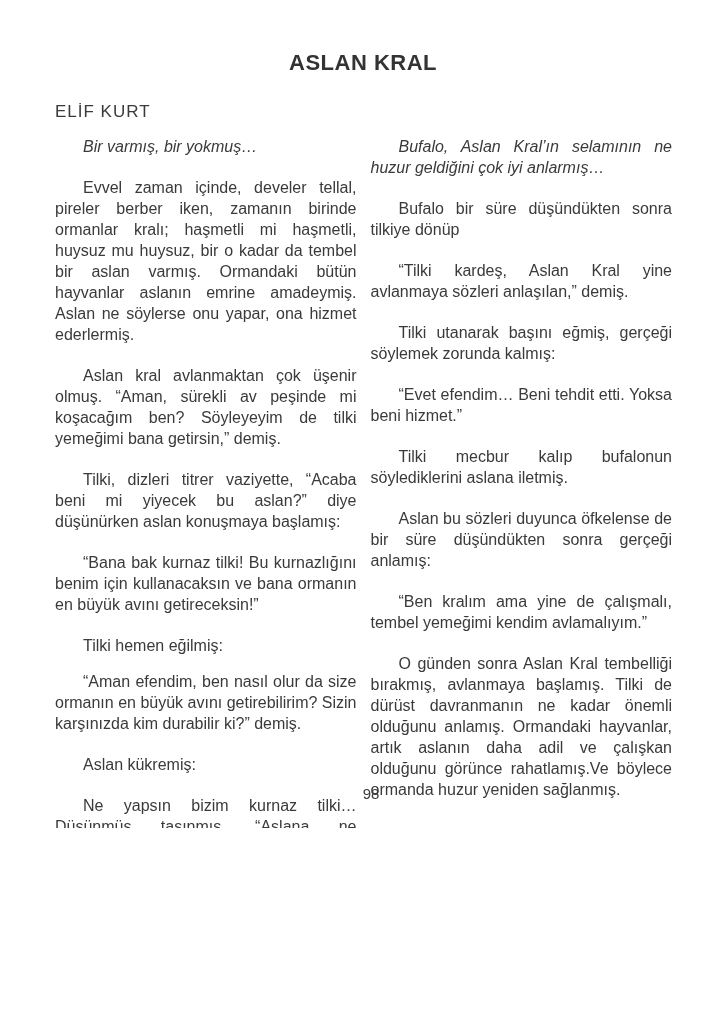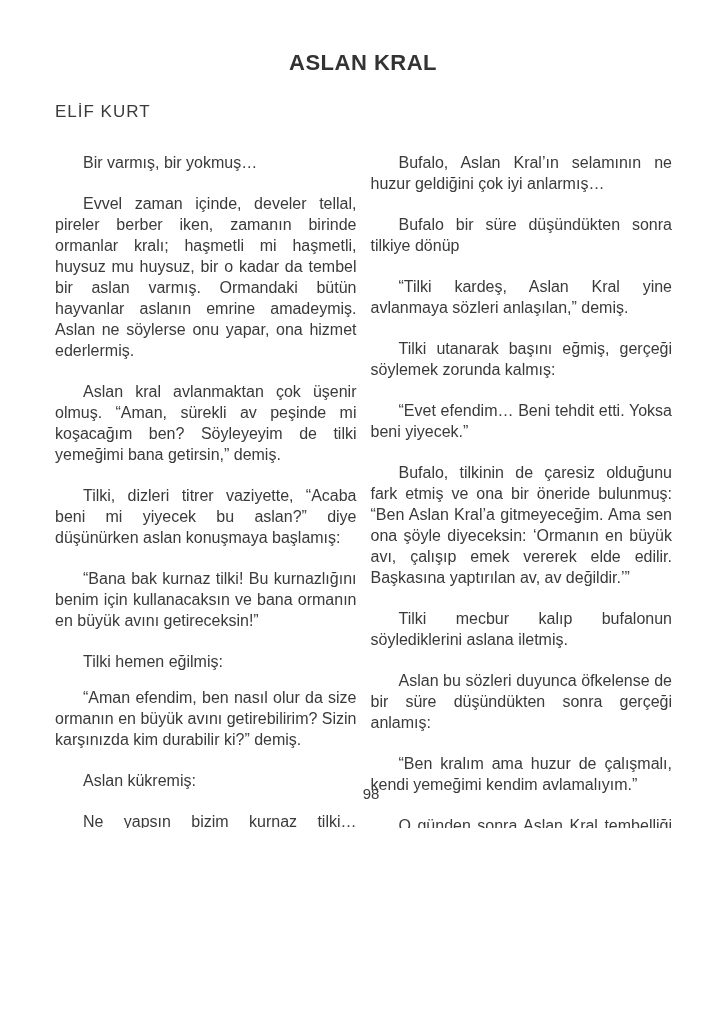--- a/index.html
+++ b/index.html
@@ -43,21 +43,22 @@
   .col p {
     margin: 20px 0 0 0;
     font-size: 16px;
     line-height: 21px;
     text-align: justify;
     text-indent: 28px;
     hyphens: auto;
     -webkit-hyphens: auto;
   }
   .col p:first-child {
-    margin-top: 16px;
+    margin-top: 0;
+    font-style: italic;
   }
   .col p.tight {
     margin-top: 15px;
   }
   .page-number {
     position: absolute;
     bottom: 26px;
     left: 8px;
     width: 100%;
     text-align: center;
@@ -86,25 +87,24 @@
       <p class="tight">“Aman efendim, ben nasıl olur da size ormanın en büyük avını getirebilirim? Sizin karşınızda kim durabilir ki?” demiş.</p>
       <p>Aslan kükremiş:</p>
       <p>Ne yapsın bizim kurnaz tilki… Düşünmüş taşınmış, “Aslana ne getirebilirim?” diye kara kara düşünürken birden aklına bufalo gelmiş. Hemen bufalonun yanına gitmiş:</p>
     </div>
 
     <div class="col">
       <p>Bufalo, Aslan Kral’ın selamının ne huzur geldiğini çok iyi anlarmış…</p>
       <p>Bufalo bir süre düşündükten sonra tilkiye dönüp</p>
       <p>“Tilki kardeş, Aslan Kral yine avlanmaya sözleri anlaşılan,” demiş.</p>
       <p>Tilki utanarak başını eğmiş, gerçeği söylemek zorunda kalmış:</p>
-      <p>“Evet efendim… Beni tehdit etti. Yoksa beni yiyecek.”</p>
-      <p>Bufalo, tilkinin de çaresiz olduğunu fark etmiş ve ona bir öneride bulunmuş: “Ben Aslan Kral’a gitmeyeceğim. Ama sen ona şöyle diyeceksin: ‘Ormanın en büyük avı, çalışıp emek vererek elde edilir. Başkasına yaptırılan av, av değildir.’”</p>
+      <p>“Evet efendim… Beni tehdit etti. Yoksa beni hizmet.”</p>
       <p>Tilki mecbur kalıp bufalonun söylediklerini aslana iletmiş.</p>
       <p>Aslan bu sözleri duyunca öfkelense de bir süre düşündükten sonra gerçeği anlamış:</p>
-      <p>“Ben kralım ama huzur de çalışmalı, kendi yemeğimi kendim avlamalıyım.”</p>
+      <p>“Ben kralım ama yine de çalışmalı, tembel yemeğimi kendim avlamalıyım.”</p>
       <p>O günden sonra Aslan Kral tembelliği bırakmış, avlanmaya başlamış. Tilki de dürüst davranmanın ne kadar önemli olduğunu anlamış. Ormandaki hayvanlar, artık aslanın daha adil ve çalışkan olduğunu görünce rahatlamış.Ve böylece ormanda huzur yeniden sağlanmış.</p>
     </div>
 
   </div>
 
   <div class="page-number">98</div>
 
 </div>
 
 </body></html>

